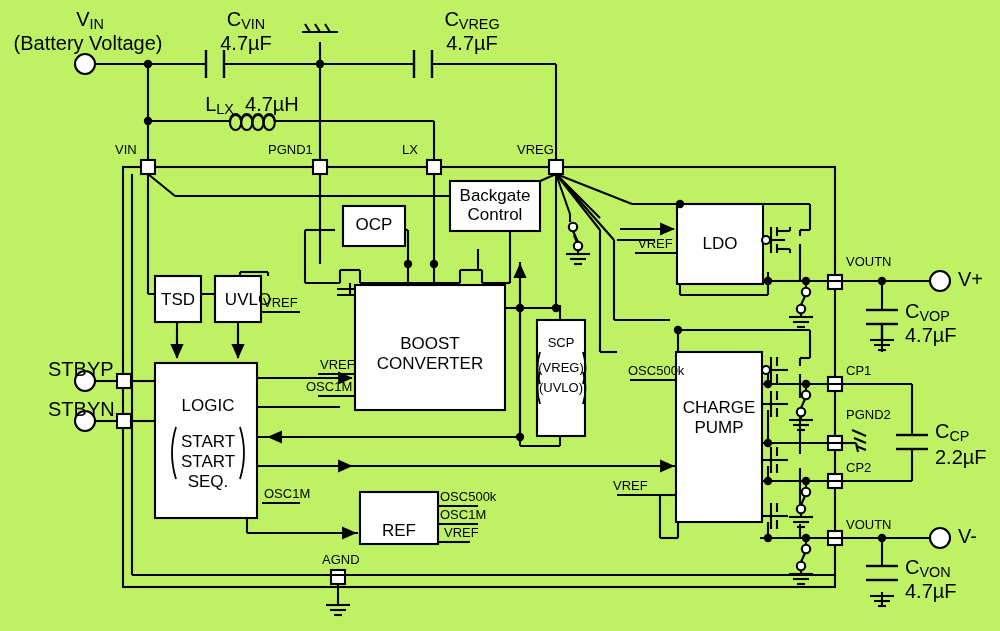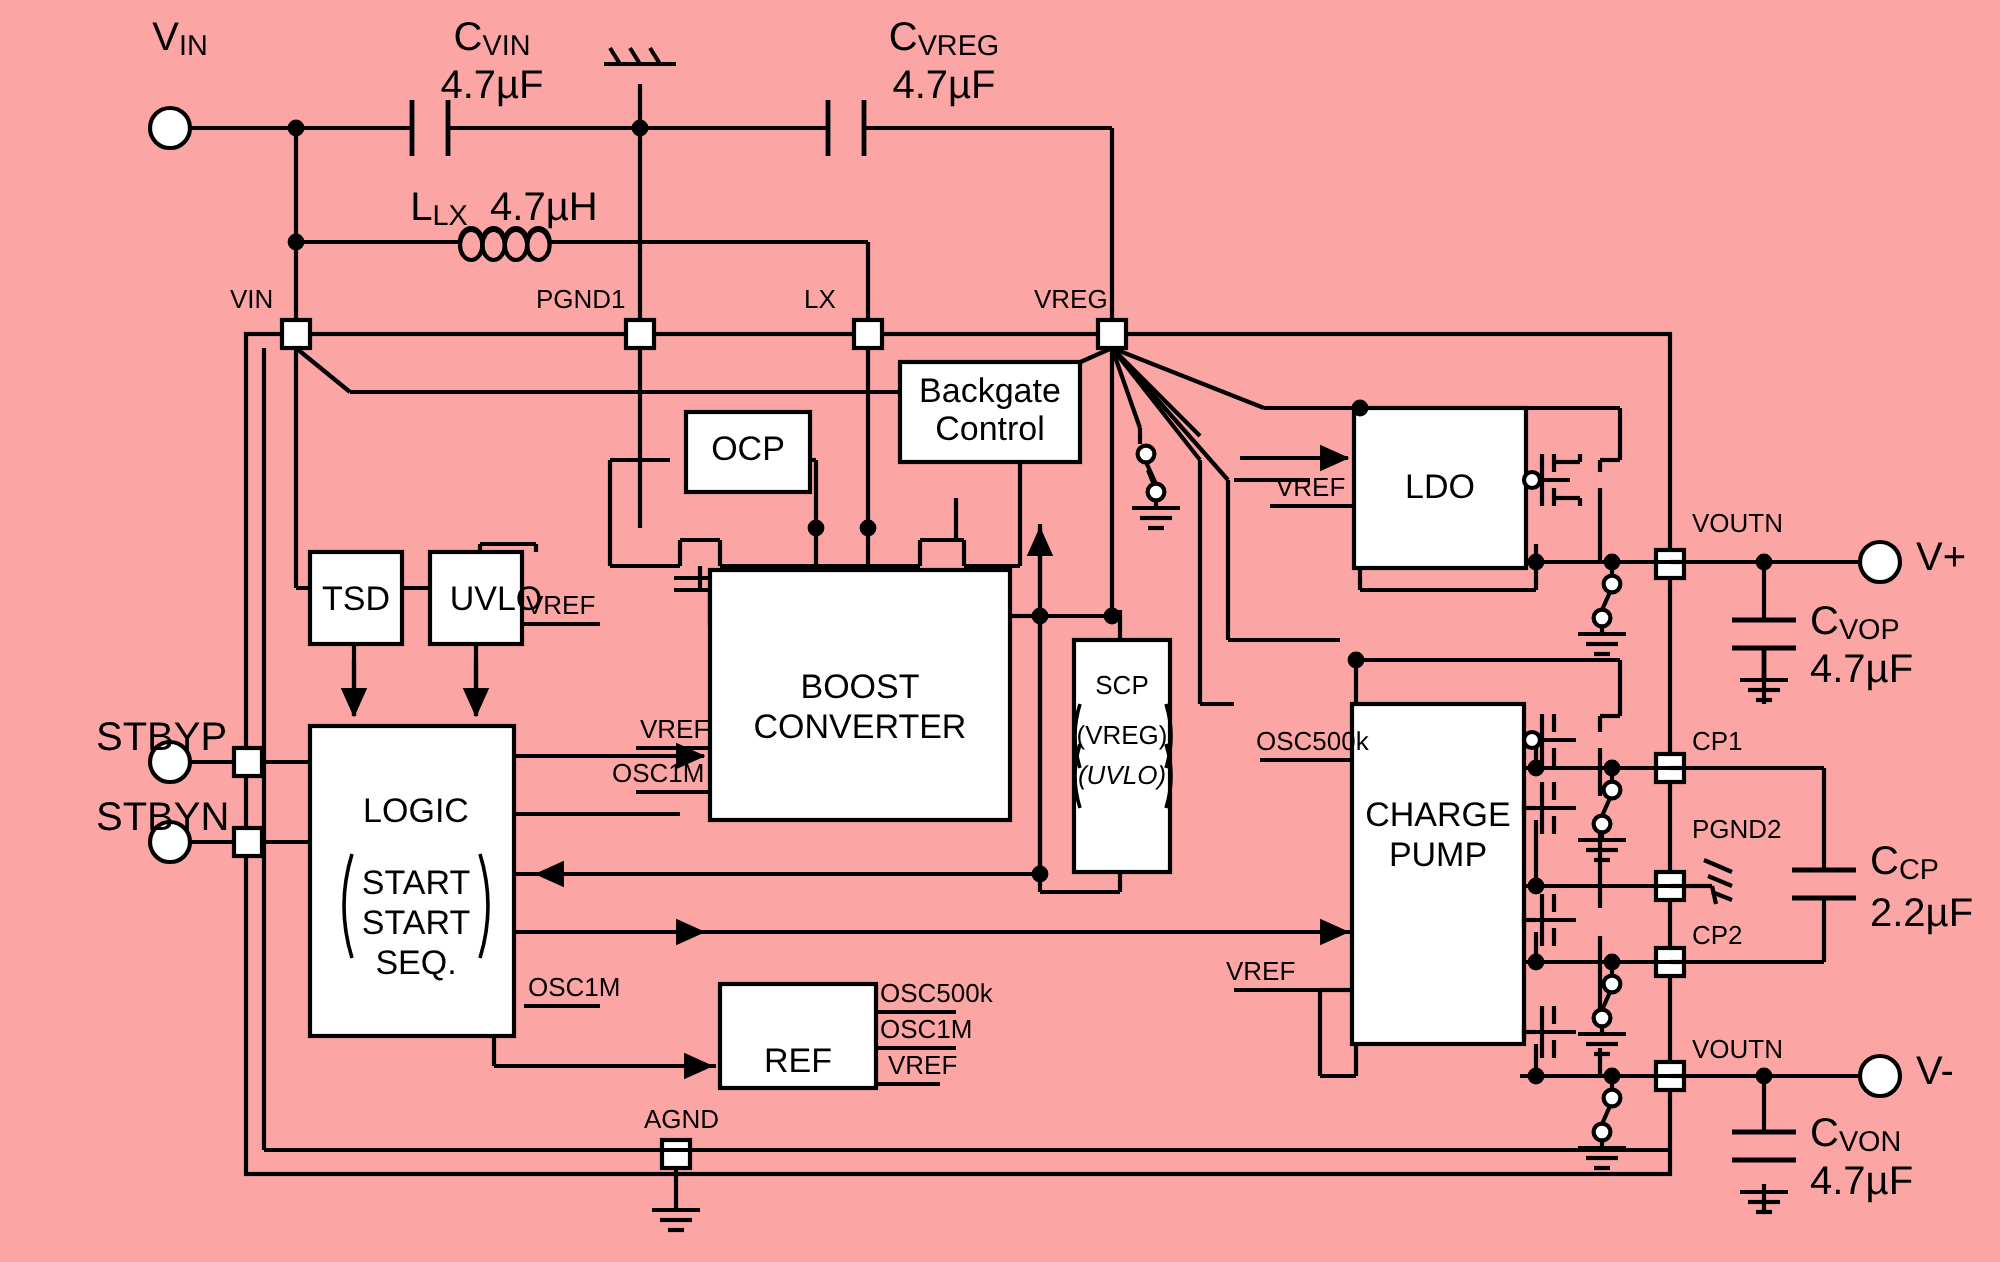--- a/index.html
+++ b/index.html
@@ -1,16 +1,16 @@
 <!DOCTYPE html>
 <html><head>
 <meta charset="utf-8">
 <style>
   html,body{margin:0;padding:0;background:#fff;}
-  #root{position:relative;width:1000px;height:631px;background:#fca5a5;
+  #root{position:relative;width:1000px;height:631px;background:#bef264;
         font-family:"Liberation Sans", sans-serif;overflow:hidden;}
   svg{position:absolute;left:0;top:0;}
   .lbl{position:absolute;font-family:"Liberation Sans", sans-serif;color:#000;
        white-space:nowrap;line-height:1.12;}
   .big{font-size:20px;}
   .med{font-size:17px;}
   .sml{font-size:13px;}
   .ctr{text-align:center;transform:translateX(-50%);}
   .sub{font-size:0.72em;vertical-align:-0.18em;}
 </style>
@@ -465,20 +465,21 @@
     <line x1="438" y1="542" x2="470" y2="542"></line>
     <line x1="635" y1="253" x2="677" y2="253"></line>
     <line x1="630" y1="380" x2="676" y2="380"></line>
     <line x1="630" y1="495" x2="676" y2="495"></line>
   </g>
 </svg>
 
 <div class="lbl big ctr" style="left:90px;top:8px;">
   <span>V</span><span class="sub">IN</span>
 </div>
+<div class="lbl big ctr" style="left:88px;top:32px;">(Battery Voltage)</div>
 
 <div class="lbl big ctr" style="left:246px;top:8px;">
   <span>C</span><span class="sub">VIN</span>
 </div>
 <div class="lbl big ctr" style="left:246px;top:32px;">4.7µF</div>
 
 <div class="lbl big ctr" style="left:472px;top:8px;">
   <span>C</span><span class="sub">VREG</span>
 </div>
 <div class="lbl big ctr" style="left:472px;top:32px;">4.7µF</div>
@@ -505,21 +506,21 @@
 <div class="lbl med ctr" style="left:178px;top:290px;">TSD</div>
 <div class="lbl med ctr" style="left:238px;top:290px;padding-left:20px;">UVLO</div>
 <div class="lbl med ctr" style="left:208px;top:396px;">LOGIC</div>
 <div class="lbl med ctr" style="left:208px;top:432px;">START</div>
 <div class="lbl med ctr" style="left:208px;top:452px;">START</div>
 <div class="lbl med ctr" style="left:208px;top:472px;">SEQ.</div>
 <div class="lbl med ctr" style="left:430px;top:334px;">BOOST</div>
 <div class="lbl med ctr" style="left:430px;top:354px;">CONVERTER</div>
 <div class="lbl sml ctr" style="left:561px;top:336px;">SCP</div>
 <div class="lbl sml ctr" style="left:561px;top:361px;">(VREG)</div>
-<div class="lbl sml ctr" style="left:561px;top:381px;font-style:italic;">(UVLO)</div>
+<div class="lbl sml ctr" style="left:561px;top:381px;">(UVLO)</div>
 <div class="lbl med ctr" style="left:720px;top:234px;">LDO</div>
 <div class="lbl med ctr" style="left:399px;top:508px;margin-top:13px;">REF</div>
 <div class="lbl med ctr" style="left:719px;top:398px;">CHARGE</div>
 <div class="lbl med ctr" style="left:719px;top:418px;">PUMP</div>
 
 <div class="lbl sml" style="left:263px;top:296px;">VREF</div>
 <div class="lbl sml" style="left:320px;top:358px;">VREF</div>
 <div class="lbl sml" style="left:306px;top:380px;">OSC1M</div>
 <div class="lbl sml" style="left:264px;top:487px;">OSC1M</div>
 <div class="lbl sml" style="left:440px;top:490px;">OSC500k</div>

